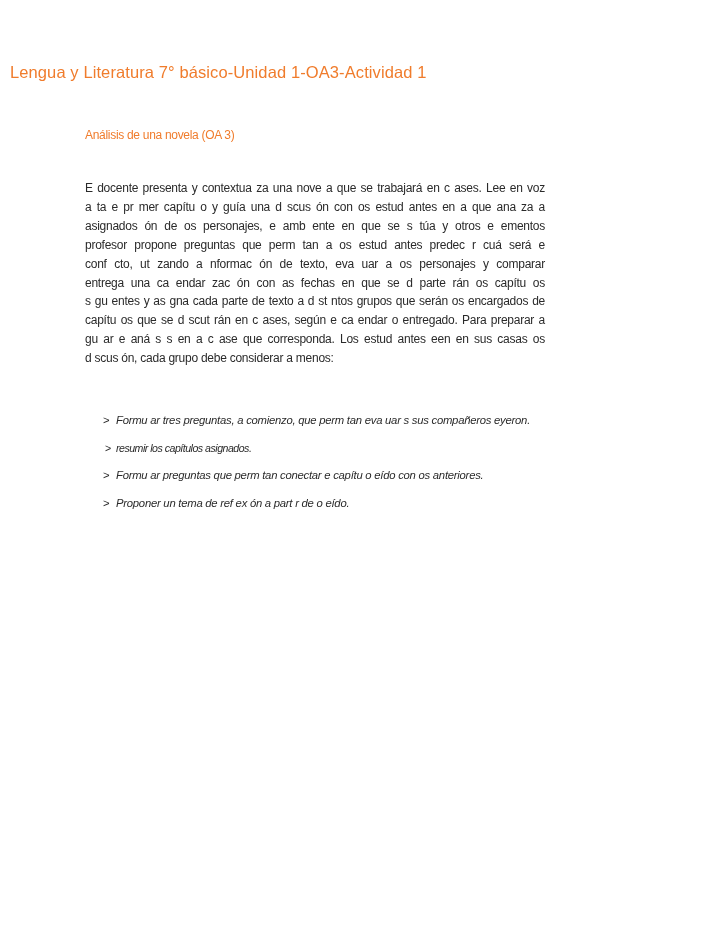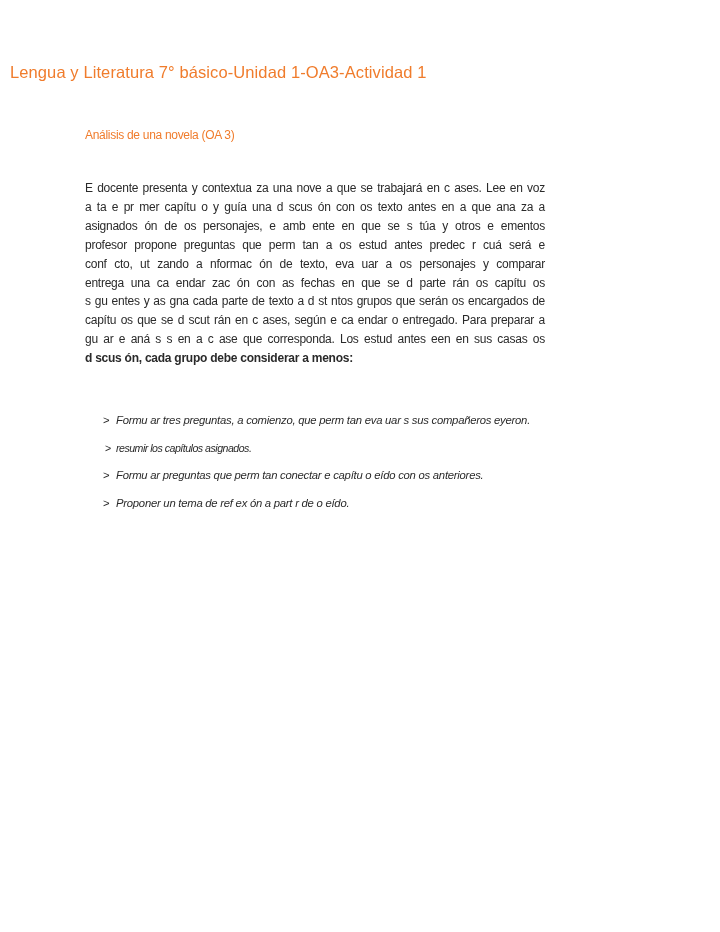--- a/index.html
+++ b/index.html
@@ -4,38 +4,38 @@
 <style>
   html, body { margin: 0; padding: 0; background: #ffffff; }
   body { width: 720px; height: 932px; position: relative; overflow: hidden;
          font-family: "Liberation Sans", sans-serif; color: #2a2a2a; }
   .title { position: absolute; left: 0; width: 656px; top: 63px; text-align: left;
            font-size: 16.5px; color: #f07c2c; letter-spacing: 0.1px; padding-left: 10px; box-sizing: border-box; }
   .subtitle { position: absolute; left: 85px; top: 128px; font-size: 12px; color: #f07c2c; letter-spacing: -0.3px; }
   .body { position: absolute; left: 85px; top: 179px; width: 460px;
           font-size: 12px; line-height: 18.9px; text-align: justify; letter-spacing: -0.25px; }
   .body .line { display: block; white-space: nowrap; text-align-last: justify; text-align: justify; }
-  .body .line.last { text-align-last: left; font-weight: bold; }
+  .body .line.last { text-align-last: left; }
   .bullets { position: absolute; left: 103px; top: 411px; width: 444px; font-size: 11.3px; letter-spacing: -0.25px; }
   .bullet { display: flex; margin-bottom: 9px; line-height: 18.5px; }
   .bullet .mark { width: 13px; flex: 0 0 13px; }
   .bullet .txt { flex: 1; font-style: italic; }
   .bullet.b1 .txt { text-align: justify; }
   .bullet.b2 { margin-left: 2px; font-size: 10.6px; letter-spacing: -0.5px; }
   .bullet.b2 .mark { width: 11px; flex-basis: 11px; }
 </style>
 </head>
 <body>
 
 <div class="title">Lengua y Literatura 7° básico-Unidad 1-OA3-Actividad 1</div>
 <div class="subtitle">Análisis de una novela (OA 3)</div>
 
 <div class="body">
   <span class="line">E docente presenta y contextua za una nove a que se trabajará en c ases. Lee en voz</span>
-  <span class="line">a ta e pr mer capítu o y guía una d scus ón con os texto antes en a que ana za a</span>
+  <span class="line">a ta e pr mer capítu o y guía una d scus ón con os estud antes en a que ana za a</span>
   <span class="line">asignados ón de os personajes, e amb ente en que se s túa y otros e ementos</span>
   <span class="line">profesor propone preguntas que perm tan a os estud antes predec r cuá será e</span>
   <span class="line">conf cto, ut zando a nformac ón de texto, eva uar a os personajes y comparar</span>
   <span class="line">entrega una ca endar zac ón con as fechas en que se d parte rán os capítu os</span>
   <span class="line">s gu entes y as gna cada parte de texto a d st ntos grupos que serán os encargados de</span>
   <span class="line">capítu os que se d scut rán en c ases, según e ca endar o entregado. Para preparar a</span>
   <span class="line">gu ar e aná s s en a c ase que corresponda. Los estud antes een en sus casas os</span>
   <span class="line last">d scus ón, cada grupo debe considerar a menos:</span>
 </div>
 

